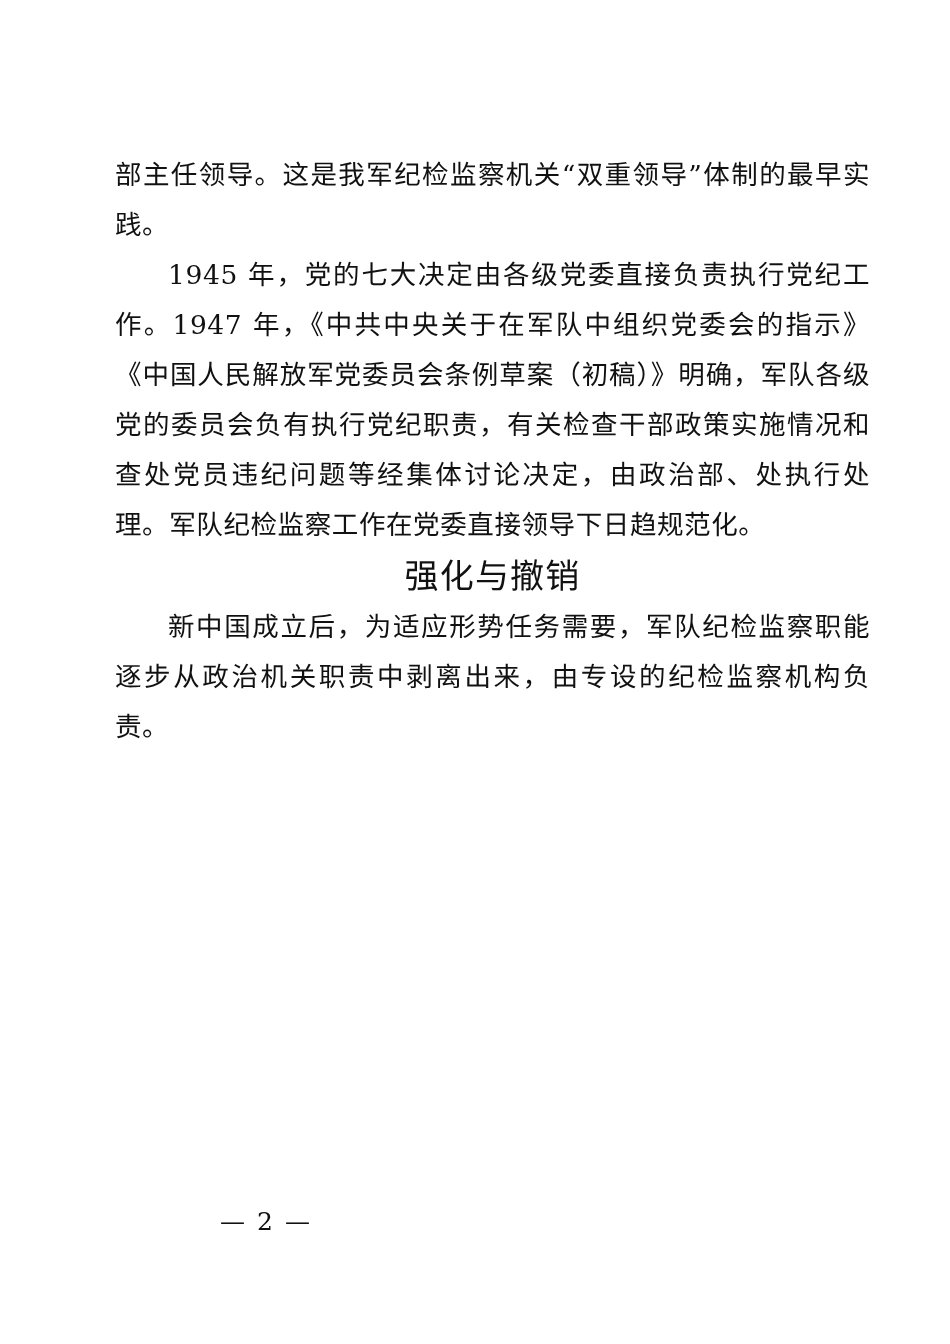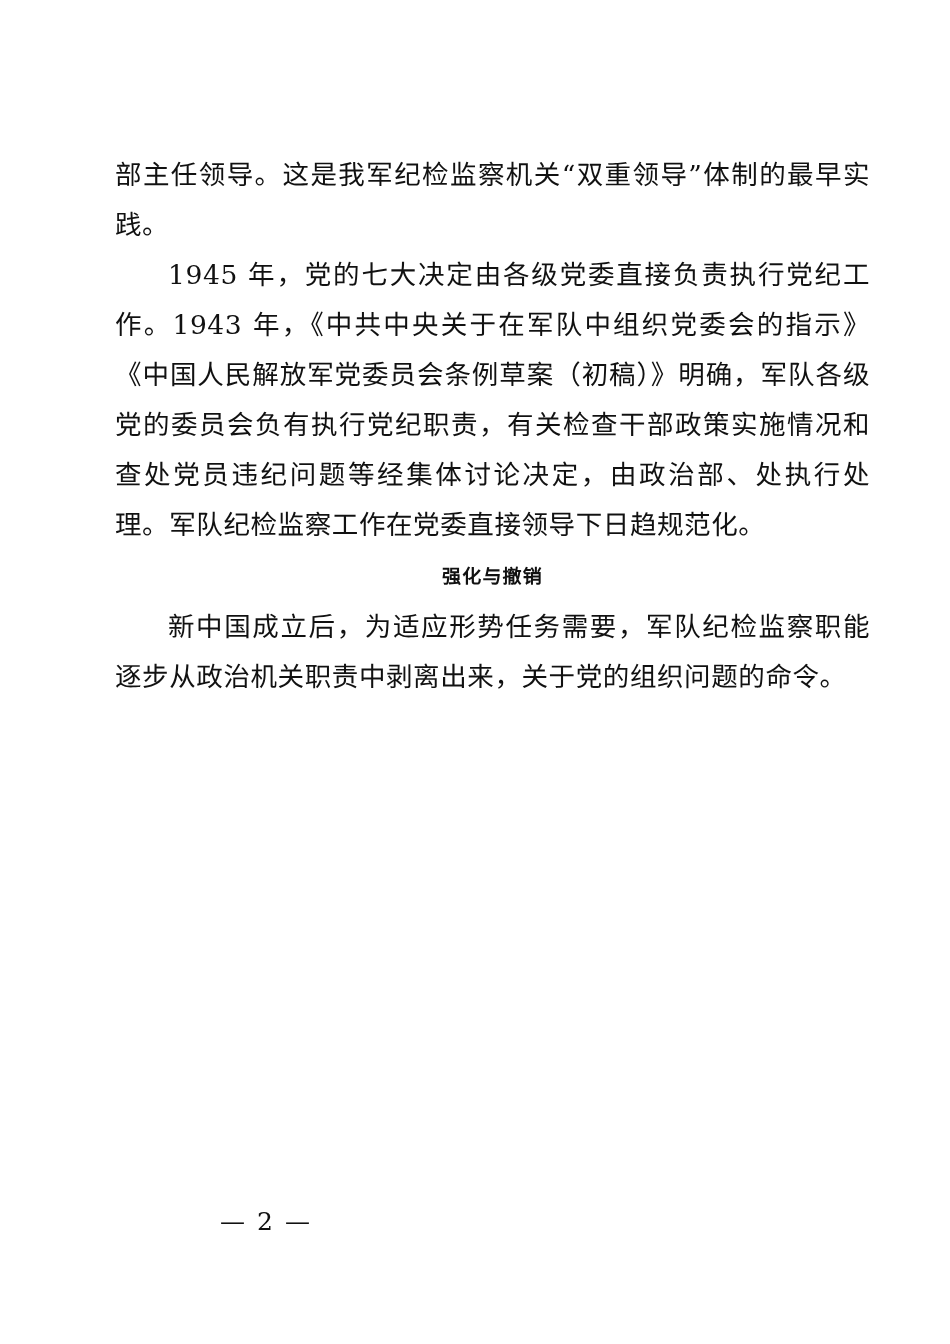--- a/index.html
+++ b/index.html
@@ -30,23 +30,23 @@
   }
   .para {
     margin: 0;
     text-indent: 2em;
   }
   .para.no-indent {
     text-indent: 0;
   }
   .section-heading {
     margin: 0;
-    font-size: 19px;
+    font-size: 34px;
     line-height: 52px;
-    font-weight: bold;
+    font-weight: normal;
     text-align: center;
     letter-spacing: 1.2px;
   }
   .page-number {
     position: absolute;
     left: 0;
     right: 0;
     bottom: 108px;
     text-align: center;
     font-size: 25px;
@@ -60,24 +60,24 @@
 </style>
 </head>
 <body>
 
 <div class="page">
   <div class="doc-body">
 
     <p class="para no-indent">部主任领导。这是我军纪检监察机关“双重领导”体制的最早实践。</p>
 
 
-    <p class="para">1945 年，党的七大决定由各级党委直接负责执行党纪工作。1943 年，《中共中央关于在军队中组织党委会的指示》《中国人民解放军党委员会条例草案（初稿）》明确，军队各级党的委员会负有执行党纪职责，有关检查干部政策实施情况和查处党员违纪问题等经集体讨论决定，由政治部、处执行处理。军队纪检监察工作在党委直接领导下日趋规范化。</p>
+    <p class="para">1945 年，党的七大决定由各级党委直接负责执行党纪工作。1947 年，《中共中央关于在军队中组织党委会的指示》《中国人民解放军党委员会条例草案（初稿）》明确，军队各级党的委员会负有执行党纪职责，有关检查干部政策实施情况和查处党员违纪问题等经集体讨论决定，由政治部、处执行处理。军队纪检监察工作在党委直接领导下日趋规范化。</p>
 
     <h2 class="section-heading">强化与撤销</h2>
 
-    <p class="para">新中国成立后，为适应形势任务需要，军队纪检监察职能逐步从政治机关职责中剥离出来，关于党的组织问题的命令。</p>
+    <p class="para">新中国成立后，为适应形势任务需要，军队纪检监察职能逐步从政治机关职责中剥离出来，由专设的纪检监察机构负责。</p>
 
   </div>
 
   <div class="page-number">
     <span class="page-number-inner">— 2 —</span>
   </div>
 </div>
 
 </body></html>

